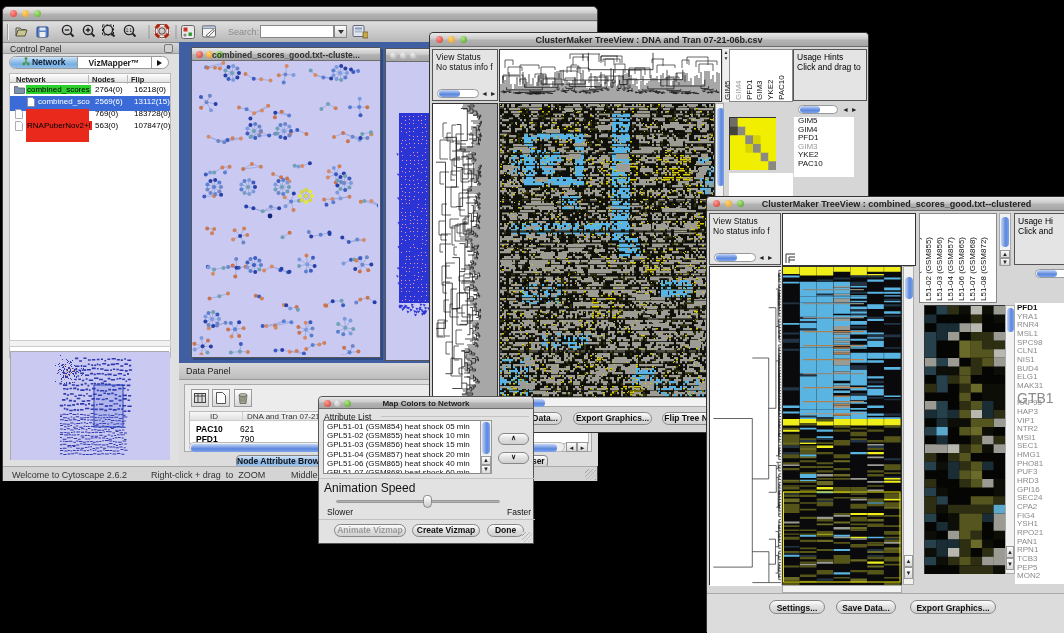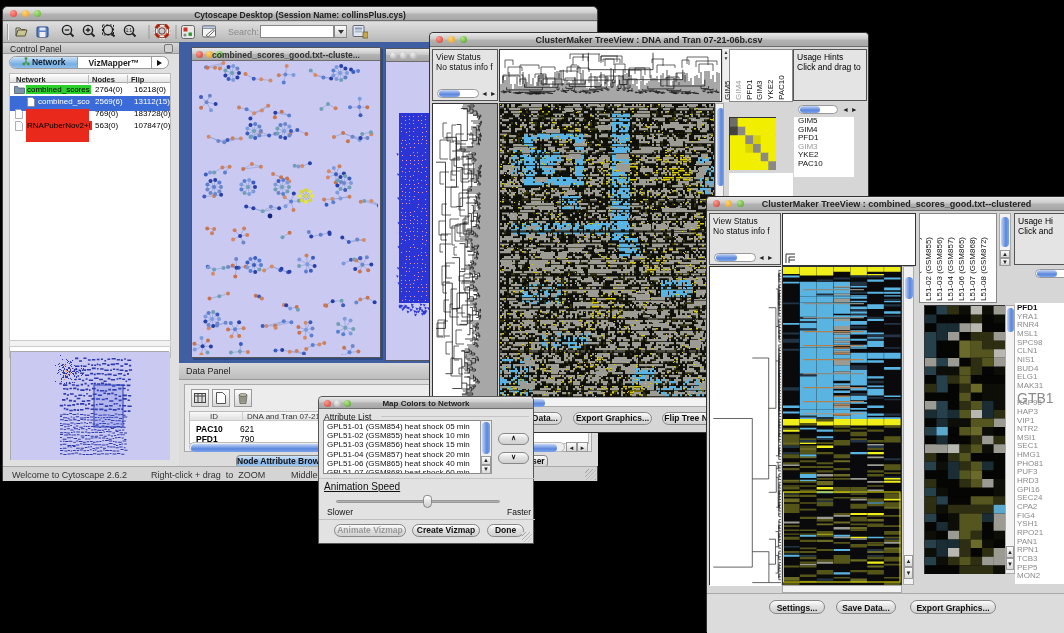--- a/index.html
+++ b/index.html
@@ -22,21 +22,20 @@
 .hthumb { background:linear-gradient(#c3d6f6,#5b86dd 60%,#7da4ea); border-radius:4px; }
 </style></head><body>
 <div id="stage">
 
 <div class="abs" style="left:2px; top:6px; width:596px; height:475px; background:#c9c9c9;
   border:1px solid #3c3c3c; border-radius:5px 5px 0 0; z-index:1;">
   <div class="tbar" style="position:relative; height:14px; border-radius:5px 5px 0 0;">
     <span class="tl" style="left:7px; background:radial-gradient(circle at 35% 30%,#ff9a90,#dd3b30);"></span>
     <span class="tl" style="left:19px; background:radial-gradient(circle at 35% 30%,#ffd76f,#e89a2e);"></span>
     <span class="tl" style="left:31px; background:radial-gradient(circle at 35% 30%,#b4e88a,#57a829);"></span>
-    <div class="ttl" style="top:2.5px; font-size:8.5px;">Cytoscape Desktop (Session Name: collinsPlus.cys)</div>
   </div>
   <div class="abs" style="left:0; top:15px; width:100%; height:21px;
     background:linear-gradient(#dedede,#b8b8b8); border-bottom:1px solid #8a8a8a;">
 
 <div class="abs" style="left:4px; top:2px; width:2px; height:16px; border-left:1px solid #999; border-right:1px solid #eee;"></div>
 <svg class="abs" style="left:10px; top:2px;" width="350" height="17" viewBox="0 0 350 17">
  <g>
   <path d="M3 12L5 6h9l-2 6z" fill="#c9c693" stroke="#55533a" stroke-width="1"></path>
   <path d="M3 12V4h4l1.5 1.5H12V6" fill="none" stroke="#55533a" stroke-width="1"></path>
   <rect x="24" y="3" width="11" height="10" rx="1" fill="#5c82c8" stroke="#27447e" stroke-width="1"></rect>
@@ -872,21 +871,21 @@
         <div style="height:9.2px;">GPL51-07 (GSM868) heat shock 60 min</div>
       </div>
   <div class="abs" style="left:161px; top:23px; width:12px; height:54px; background:#eee; border:1px solid #999;">
     <div class="vthumb abs" style="left:1px; top:1px; width:8px; height:32px;"></div>
     <div class="arrbox" style="left:0; top:35px; width:10px; height:9px;">▲</div>
     <div class="arrbox" style="left:0; top:44px; width:10px; height:9px;">▼</div>
   </div>
   <div class="btn" style="left:179px; top:36px; width:31px; height:12px; font-size:7px; border-radius:6px;">∧</div>
   <div class="btn" style="left:179px; top:55px; width:31px; height:12px; font-size:7px; border-radius:6px;">∨</div>
   <div class="abs" style="left:0px; top:81px; width:216px; height:0px; border-top:1px solid #c4c4c4;"></div>
-  <div class="abs" style="left:5px; top:84px; font-size:10px; color:#111;text-decoration:underline;">Animation Speed</div>
+  <div class="abs" style="left:5px; top:84px; font-size:12px; color:#111;">Animation Speed</div>
   <div class="abs" style="left:17px; top:103px; width:164px; height:3px; background:#b0b0b0; border-radius:2px; border:1px solid #999;"></div>
   <div class="abs" style="left:104px; top:98px; width:9px; height:13px; background:linear-gradient(#fefefe,#ccc);
     border:1px solid #888; border-radius:4px 4px 5px 5px;"></div>
   <div class="abs" style="left:8px; top:110px; font-size:8.5px; color:#111;">Slower</div>
   <div class="abs" style="left:188px; top:110px; font-size:8.5px; color:#111;">Faster</div>
   <div class="abs" style="left:0px; top:122px; width:216px; height:0px; border-top:1px solid #c0c0c0;"></div>
   <div class="btn" style="left:15px; top:127px; width:72px; height:13px; font-size:8.5px; color:#999;">Animate Vizmap</div>
   <div class="btn" style="left:93px; top:127px; width:68px; height:13px; font-size:8.5px;">Create Vizmap</div>
   <div class="btn" style="left:168px; top:127px; width:37px; height:13px; font-size:8.5px;">Done</div>
   <span class="abs" style="right:1px; bottom:1px; width:10px; height:10px;

